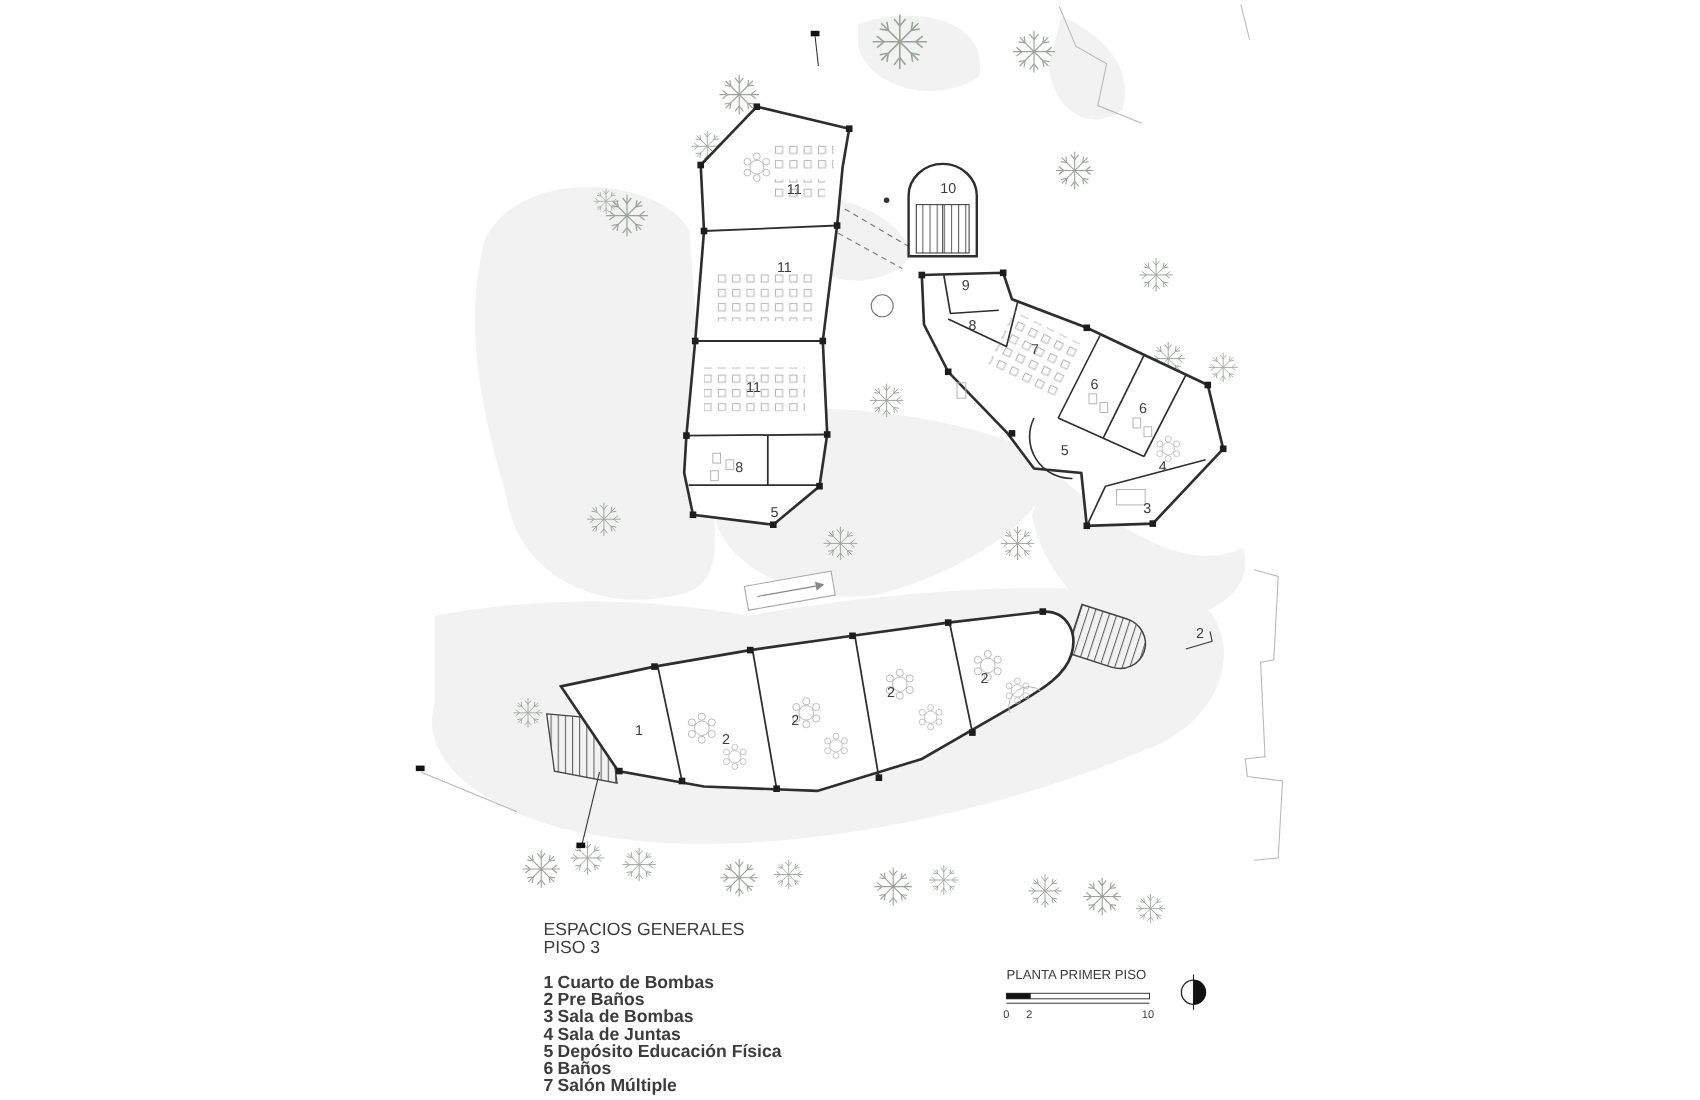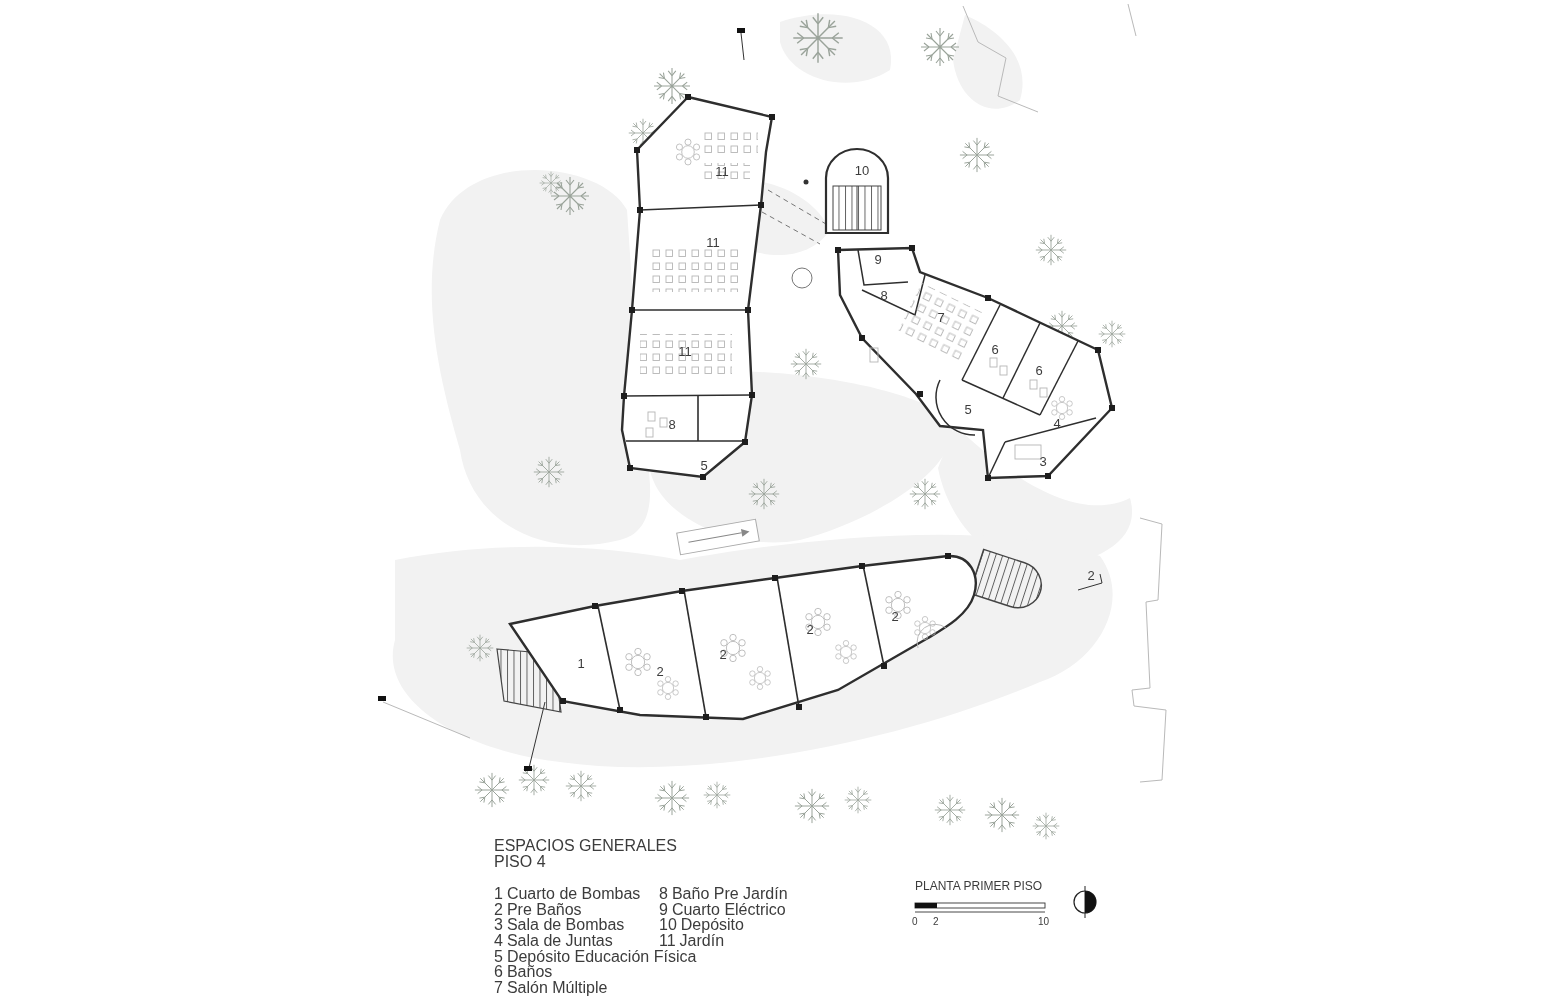--- a/index.html
+++ b/index.html
@@ -3,21 +3,21 @@
 <meta charset="utf-8">
 <style>
   html,body{margin:0;padding:0;background:#fff;}
   .stage{position:relative;width:1545px;height:1000px;background:#ffffff;overflow:hidden;
          font-family:"Liberation Sans",sans-serif;color:#3a3a3a;border-radius:31px;}
   svg text{font-family:"Liberation Sans",sans-serif;}
   .room-num{font-size:13px;fill:#3c3c3c;}
   .legend{position:absolute;left:494px;top:838px;font-size:16px;line-height:15.6px;color:#3c3c3c;}
   .legend .ltitle{white-space:nowrap;}
   .legend .cols{display:flex;margin-top:17px;}
-  .legend .colA{width:165px;}
+  .legend .colA{width:165px;font-weight:bold;}
   .legend .colB{width:190px;}
   .legend .li{white-space:nowrap;}
   .legend .li .num{margin-right:4px;}
 </style>
 </head>
 <body>
 
 <div class="stage">
 
 <svg width="1545" height="1000" viewBox="0 0 1545 1000">
@@ -278,33 +278,27 @@
       <circle cx="1085" cy="902" r="11" fill="none" stroke="#222" stroke-width="1.2"></circle>
       <line x1="1085" y1="886" x2="1085" y2="918" stroke="#222" stroke-width="1"></line>
       <path d="M1085,891 A11,11 0 0 1 1085,913 Z" fill="#111"></path>
     </g>
   </g>
 </svg>
 
 
 <div class="legend">
   <div class="ltitle">ESPACIOS GENERALES</div>
-  <div class="ltitle">PISO 4</div>
+  <div class="ltitle">PISO 3</div>
   <div class="cols">
     <div class="colA">
       <div class="li"><span class="num">1</span><span>Cuarto de Bombas</span></div>
       <div class="li"><span class="num">2</span><span>Pre Baños</span></div>
       <div class="li"><span class="num">3</span><span>Sala de Bombas</span></div>
       <div class="li"><span class="num">4</span><span>Sala de Juntas</span></div>
       <div class="li"><span class="num">5</span><span>Depósito Educación Física</span></div>
       <div class="li"><span class="num">6</span><span>Baños</span></div>
       <div class="li"><span class="num">7</span><span>Salón Múltiple</span></div>
     </div>
-    <div class="colB">
-      <div class="li"><span class="num">8</span><span>Baño Pre Jardín</span></div>
-      <div class="li"><span class="num">9</span><span>Cuarto Eléctrico</span></div>
-      <div class="li"><span class="num">10</span><span>Depósito</span></div>
-      <div class="li"><span class="num">11</span><span>Jardín</span></div>
-    </div>
   </div>
 </div>
 
 </div>
 
 </body></html>

